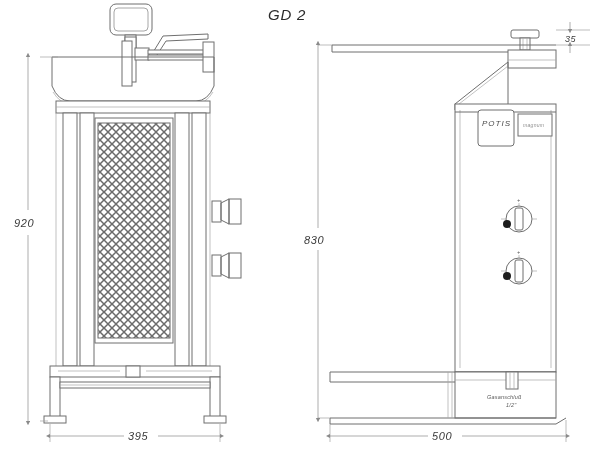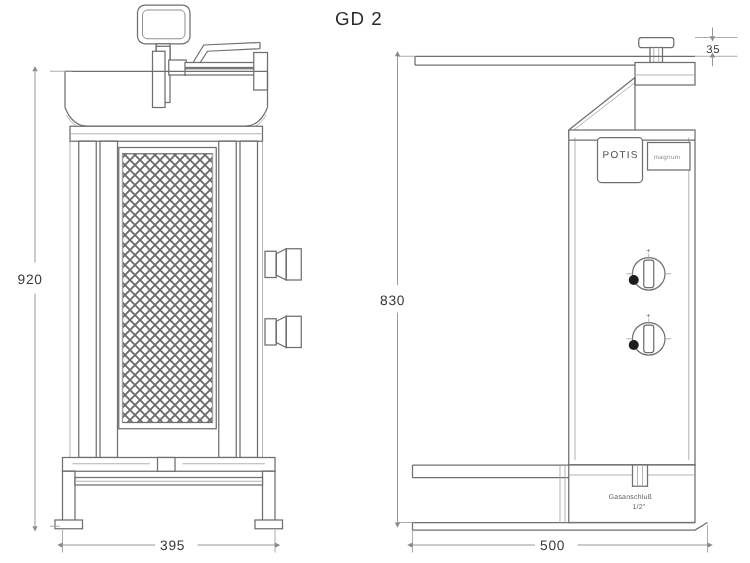--- a/index.html
+++ b/index.html
@@ -1,21 +1,21 @@
 <!DOCTYPE html>
 <html><head>
 <meta charset="utf-8">
 <style>
   html,body{margin:0;padding:0;}
   body{
     width:600px;height:450px;background:#ffffff;
     font-family:"Liberation Sans", sans-serif;
     color:#2b2b2b;overflow:hidden;position:relative;
   }
-  #sheet{position:absolute;inset:0;}
+  #sheet{position:absolute;inset:0;font-style:italic;}
   svg{display:block;}
   .dimtext{
     font-family:"Liberation Sans", sans-serif;
     font-size:11px;fill:#3a3a3a;letter-spacing:.6px;
   }
   .dimtext.small{font-size:9px;}
   .title{
     font-family:"Liberation Sans", sans-serif;
     font-size:15px;fill:#2b2b2b;letter-spacing:.8px;
   }

